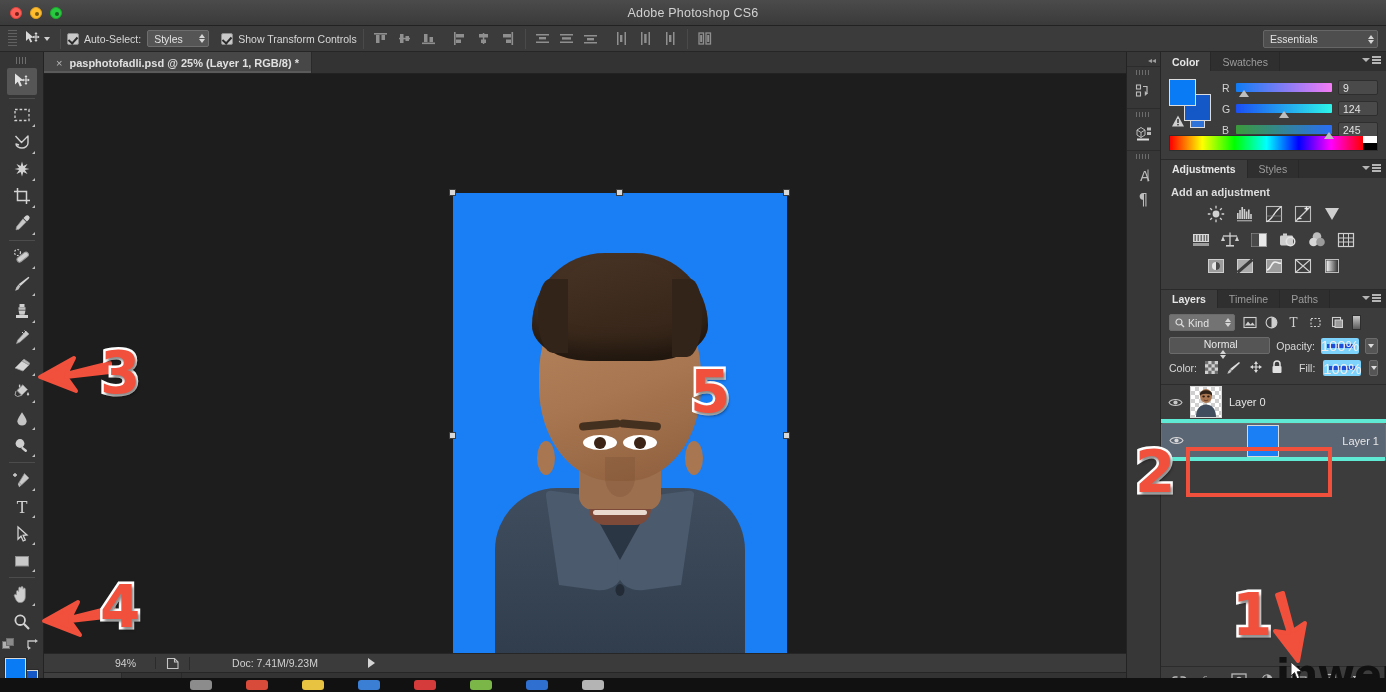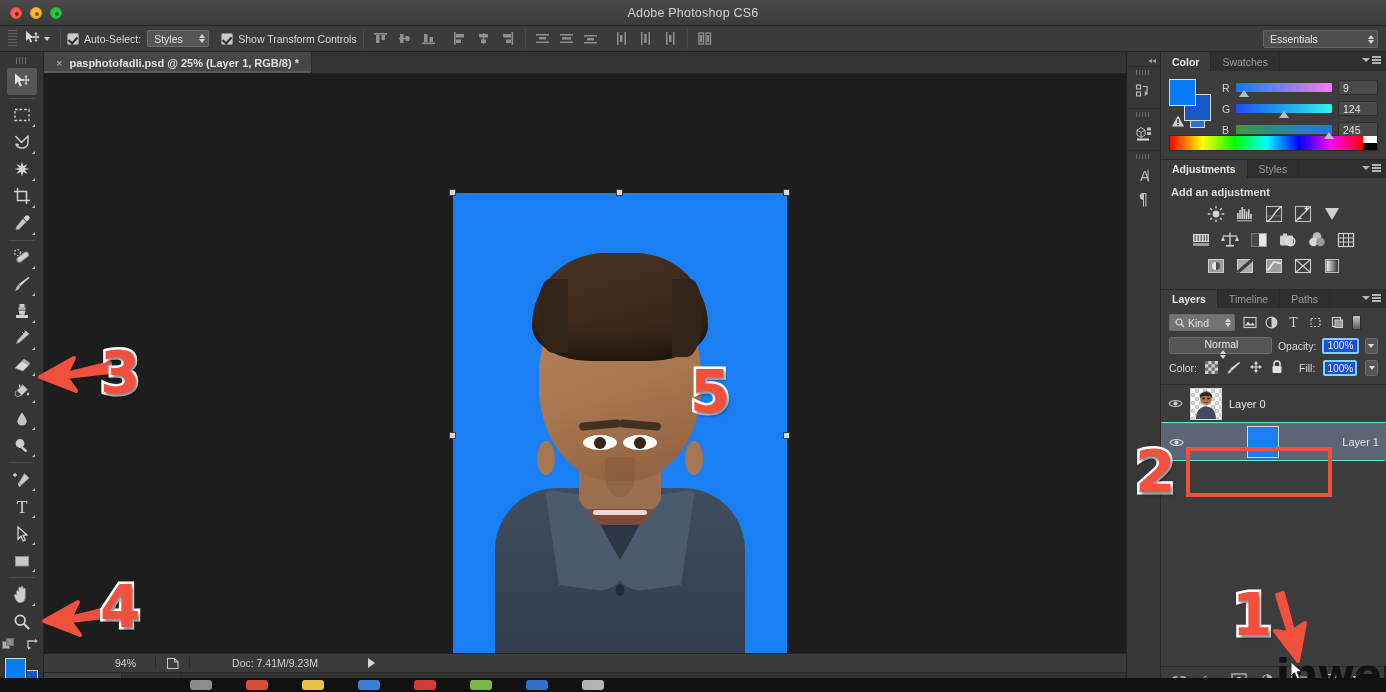--- a/index.html
+++ b/index.html
@@ -210,30 +210,30 @@
   .adjIcon{ width:19px;height:17px; display:flex;align-items:center;justify-content:center;}
 
   
   .filtRow{ display:flex;align-items:center;gap:7px; margin-bottom:6px;}
   .kindSel{ width:66px;height:17px;background:#737373;border:1px solid #6b6b6b;border-radius:2px;
     display:flex;align-items:center;justify-content:space-between;padding:0 3px 0 5px;color:#e2e2e2;font-size:10.5px;}
   .filtIcon{ width:15px;height:15px;display:flex;align-items:center;justify-content:center;color:#cfcfcf;}
   .blendRow{ display:flex;align-items:center;gap:6px; margin-bottom:6px;}
   .blendSel{ width:108px;height:17px;background:#555;border:1px solid #6b6b6b;border-radius:2px;
     display:flex;align-items:center;justify-content:space-between;padding:0 3px 0 5px;color:#e9e9e9;font-size:10.5px;flex-direction:column;}
-  .numBox{ width:38px;height:16px;background:#1d4ed8;border:2px solid #7dd3fc;border-radius:2px;
-    color:#eee;font-size:10px;display:flex;align-items:center;justify-content:center;}
+  .numBox{ width:38px;height:16px;background:#1d4ed8;border:6px solid #7dd3fc;border-radius:2px;
+    color:#eee;font-size:15px;display:flex;align-items:center;justify-content:center;}
   .tinyTri{ width:14px;height:16px;background:#555;border:1px solid #6b6b6b;border-radius:2px;
     display:flex;align-items:center;justify-content:center;}
   .tinyTri i{width:0;height:0;border-left:3.5px solid transparent;border-right:3.5px solid transparent;border-top:4px solid #dcdcdc;}
   .lockRow{ display:flex;align-items:center;gap:8px; margin-bottom:4px;}
 
   .layerList{ flex:1; background:#3c3c3c; border-top:1px solid #2c2c2c; overflow:hidden; position:relative;}
   .layerRow{ height:38px; display:flex;align-items:center; gap:7px; padding:0 6px;
-    border-bottom:1px solid #5eead4; position:relative;}
+    border-bottom:4px solid #5eead4; position:relative;}
   .layerRow.sel{ background:#5b6675;}
   .eye-ico{ width:16px;height:16px;display:flex;align-items:center;justify-content:center;}
   .thumbBox{ width:32px;height:32px; border:1px solid #d8d8d8; position:relative; overflow:hidden;
     background-image:linear-gradient(45deg,#cfcfcf 25%,transparent 25%,transparent 75%,#cfcfcf 75%),
                      linear-gradient(45deg,#cfcfcf 25%,#fff 25%,#fff 75%,#cfcfcf 75%);
     background-size:8px 8px; background-position:0 0,4px 4px;}
   .thumbBox.solid{ background:#1a7ef5; background-image:none;}
   .thumbFace{position:absolute;inset:0;}
   .lname{ color:#e6e6e6; font-size:11px;}
 

